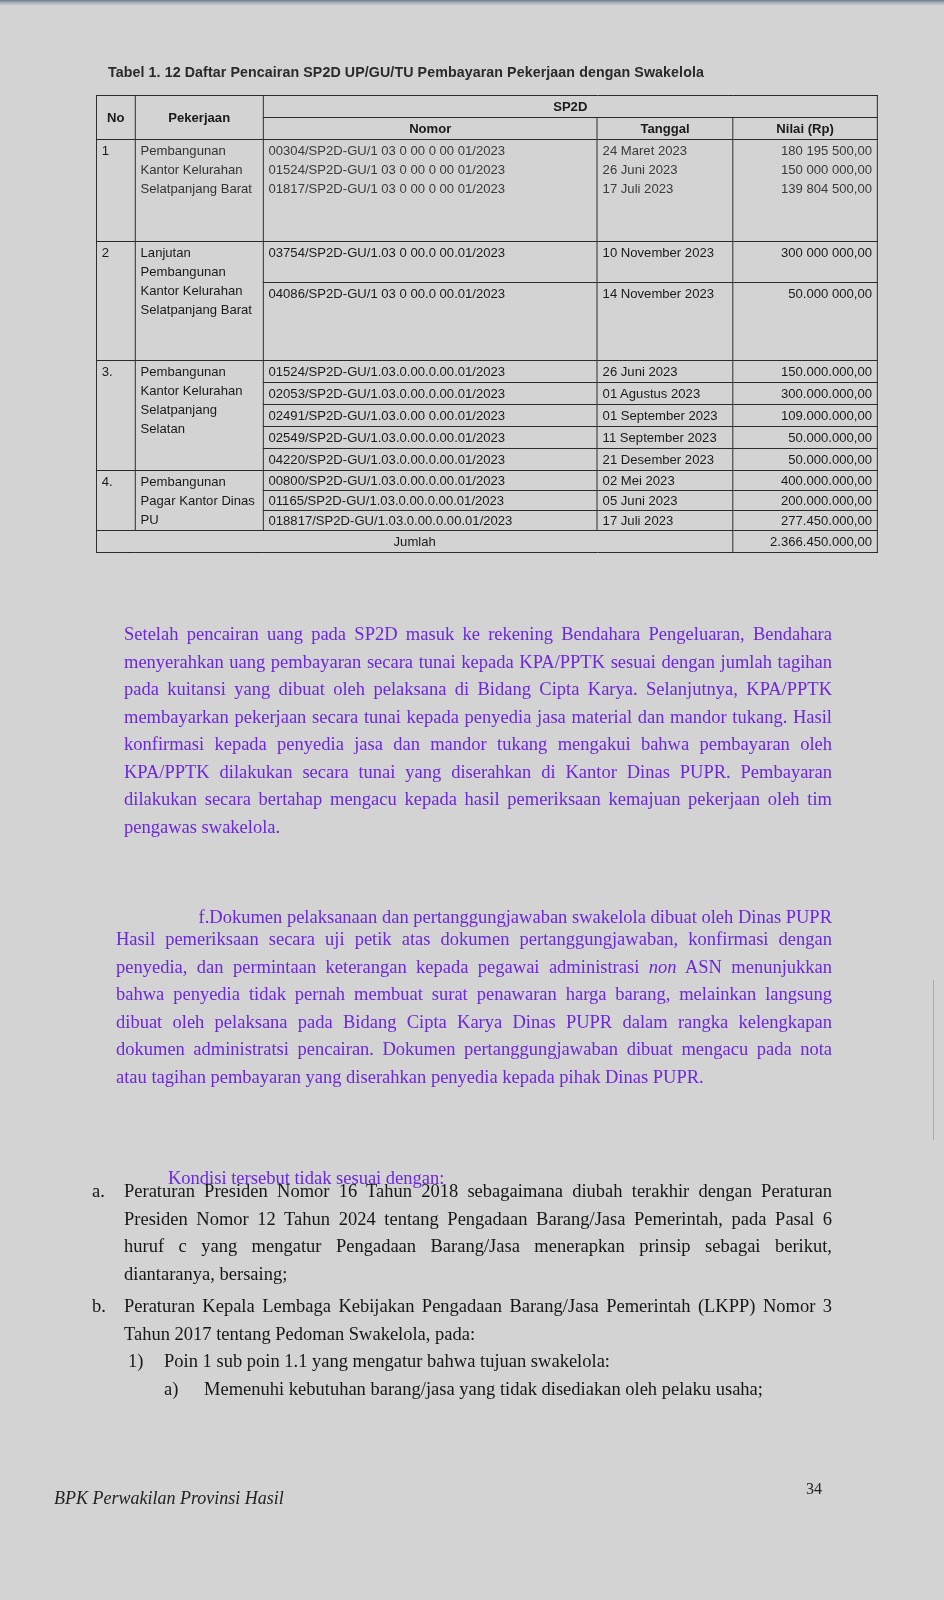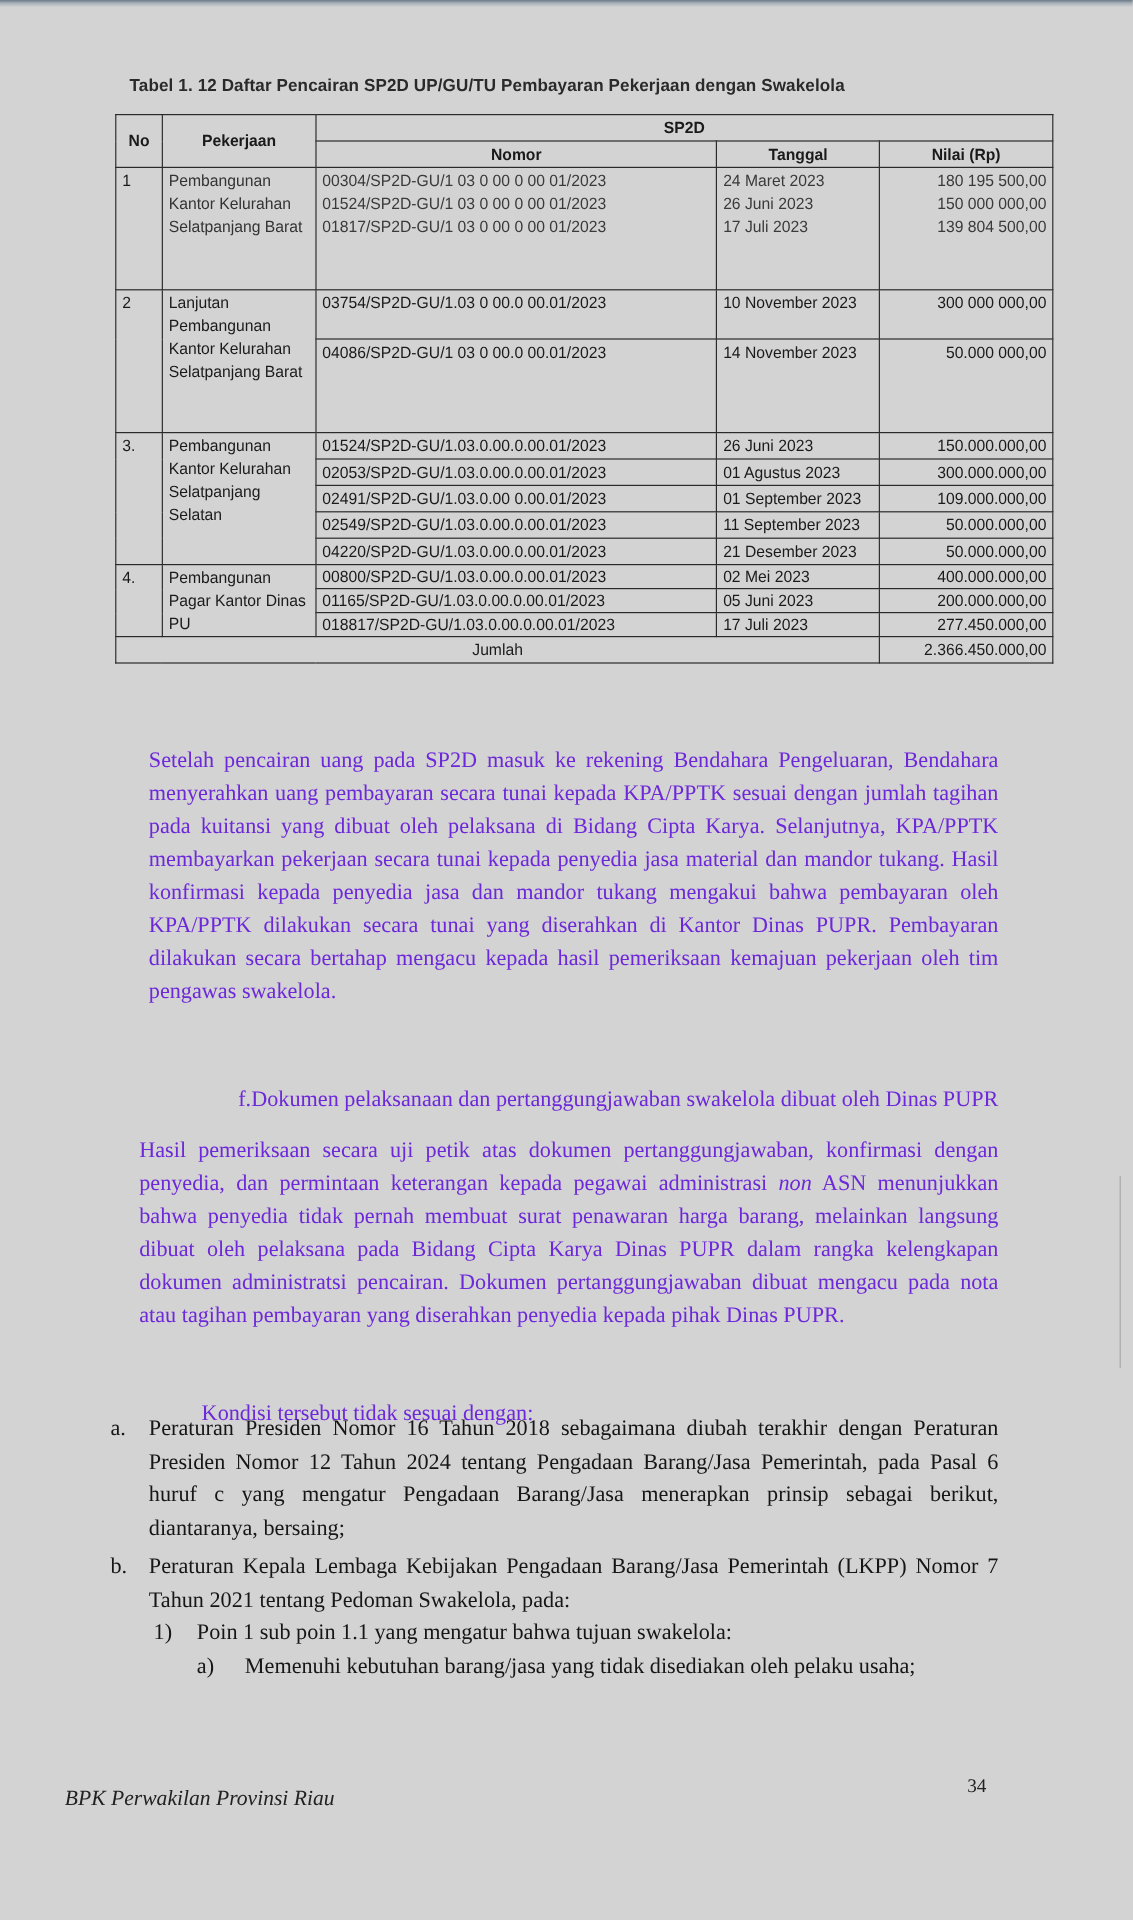--- a/index.html
+++ b/index.html
@@ -49,21 +49,21 @@
 
     .prose {
       position: absolute;
       font-family: "Liberation Serif", serif;
       font-size: 18.5px; line-height: 27.5px; color: #6d28d9;
       text-align: justify;
     }
     .p1 { left: 124px; top: 621px; width: 708px; }
     .p-f { left: 92px; top: 884px; width: 740px; text-align: right; margin-top: 20px; }
     .p-f .marker { display: inline-block; width: 30px; }
-    .p2 { left: 116px; top: 926px; width: 716px; margin-top: 20px; }
+    .p2 { left: 116px; top: 926px; width: 716px; }
     .p2 i { font-style: italic; }
     .p3 { left: 168px; top: 1165px; width: 660px; text-align: left; }
     .list-item { position: absolute; font-family: "Liberation Serif", serif; font-size: 18.5px; line-height: 27.5px; color: #161616; }
     .li-a { left: 92px; top: 1178px; width: 740px; }
     .li-b { left: 92px; top: 1293px; width: 740px; }
     .li-1 { left: 128px; top: 1348px; width: 700px; }
     .li-1a { left: 164px; top: 1376px; width: 664px; }
     .list-item .marker { position: absolute; left: 0; top: 0; }
     .list-item .body { margin-left: 32px; text-align: justify; display: block; }
     .li-1 .body { margin-left: 36px; }
@@ -199,27 +199,27 @@
 
 <p class="prose p3">Kondisi tersebut tidak sesuai dengan:</p>
 
 <div class="list-item li-a">
   <span class="marker">a.</span>
   <span class="body">Peraturan Presiden Nomor 16 Tahun 2018 sebagaimana diubah terakhir dengan Peraturan Presiden Nomor 12 Tahun 2024 tentang Pengadaan Barang/Jasa Pemerintah, pada Pasal 6 huruf c yang mengatur Pengadaan Barang/Jasa menerapkan prinsip sebagai berikut, diantaranya, bersaing;</span>
 </div>
 
 <div class="list-item li-b">
   <span class="marker">b.</span>
-  <span class="body">Peraturan Kepala Lembaga Kebijakan Pengadaan Barang/Jasa Pemerintah (LKPP) Nomor 7 Tahun 2021 tentang Pedoman Swakelola, pada:</span>
+  <span class="body">Peraturan Kepala Lembaga Kebijakan Pengadaan Barang/Jasa Pemerintah (LKPP) Nomor 3 Tahun 2017 tentang Pedoman Swakelola, pada:</span>
 </div>
 
 <div class="list-item li-1">
   <span class="marker">1)</span>
   <span class="body">Poin 1 sub poin 1.1 yang mengatur bahwa tujuan swakelola:</span>
 </div>
 
 <div class="list-item li-1a">
   <span class="marker">a)</span>
   <span class="body">Memenuhi kebutuhan barang/jasa yang tidak disediakan oleh pelaku usaha;</span>
 </div>
 
-<div class="footer-left">BPK Perwakilan Provinsi Riau</div>
+<div class="footer-left">BPK Perwakilan Provinsi Hasil</div>
 <div class="footer-right">34</div>
 
 </body></html>

